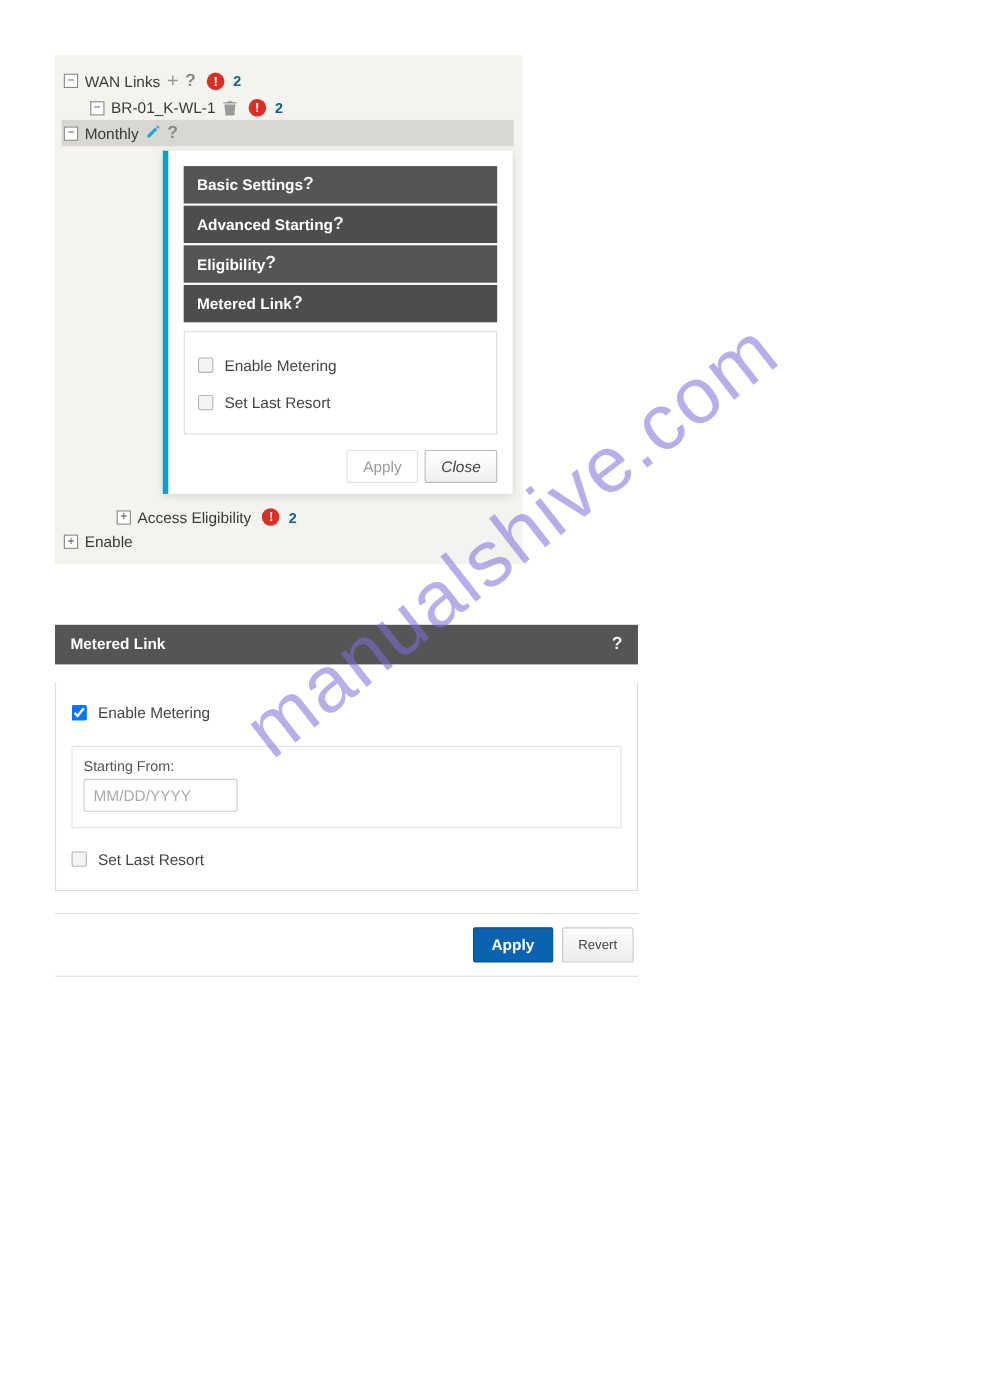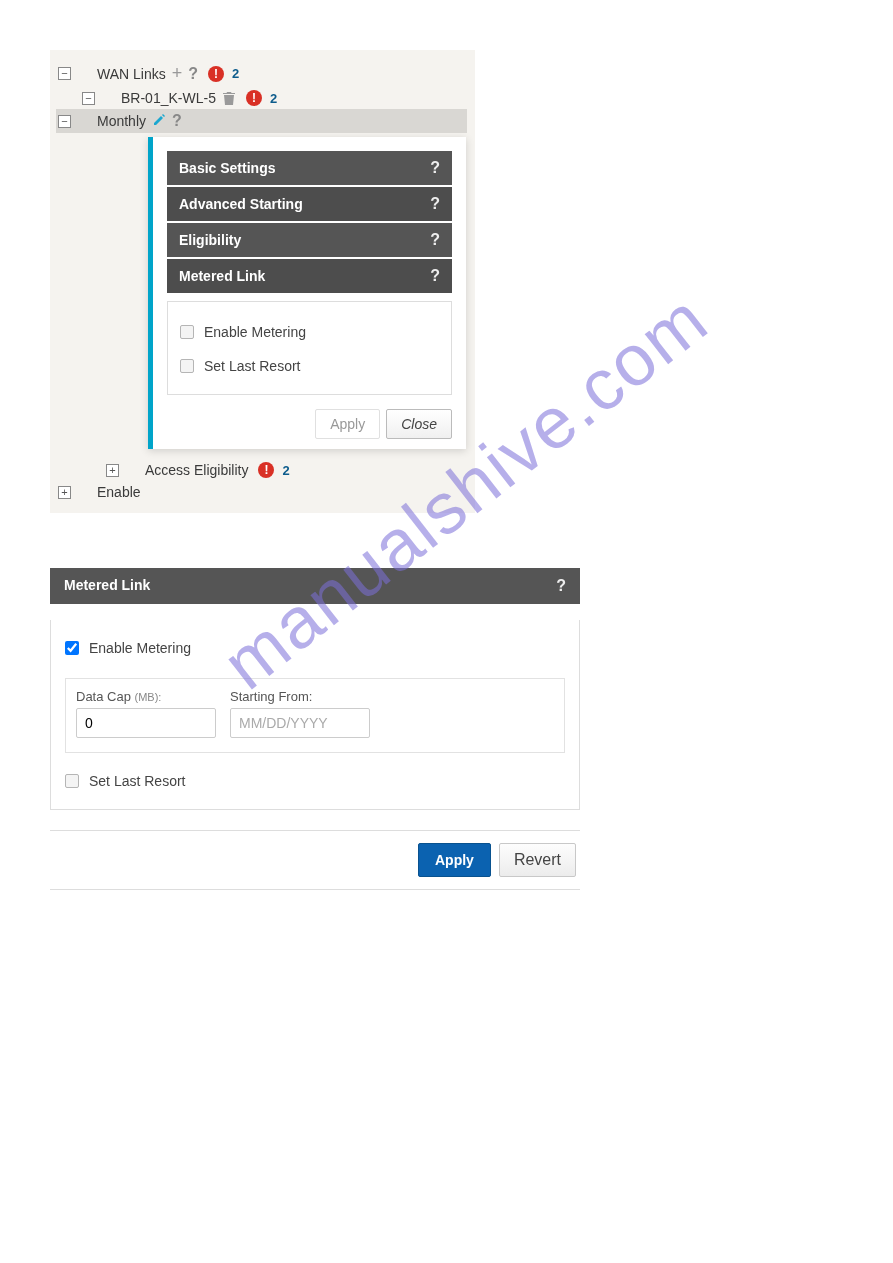--- a/index.html
+++ b/index.html
@@ -38,21 +38,21 @@
     background: #fff;
     display: inline-flex;
     align-items: center;
     justify-content: center;
     font-size: 11px;
     line-height: 1;
     color: #555;
     cursor: pointer;
     flex-shrink: 0;
   }
-  .tree-label { color: #3a3a3a; margin-left: 20px; }
+  .tree-label { color: #3a3a3a; }
   .icon-plus-gray { color: #999; font-size: 18px; font-weight: 300; }
   .icon-help-gray { color: #888; font-size: 16px; font-weight: bold; }
   .icon-trash {
     width: 14px; height: 16px;
     display: inline-block;
     position: relative;
   }
   .icon-trash svg { width: 14px; height: 16px; }
   .icon-pencil svg { width: 14px; height: 14px; }
   .alert-badge {
@@ -81,21 +81,20 @@
     border-left: 5px solid #00a4c9;
     box-shadow: 0 2px 8px rgba(0,0,0,0.15);
     padding: 14px 14px 10px 14px;
   }
   .acc-item {
     background: #555;
     color: #fff;
     padding: 8px 12px;
     margin-bottom: 2px;
     display: flex;
-    justify-content: space-between;
     align-items: center;
     font-weight: 600;
     font-size: 14px;
   }
   .acc-item.dark { background: #4d4d4d; }
   .acc-help { font-size: 16px; font-weight: bold; opacity: 0.9; }
   .acc-body {
     border: 1px solid #ddd;
     padding: 14px 12px;
     margin: 8px 0 14px 0;
@@ -209,21 +208,21 @@
     font-weight: 600;
     font-size: 14px;
     border-radius: 2px;
     cursor: pointer;
   }
   .btn-revert {
     background: linear-gradient(#fdfdfd,#ececec);
     color: #444;
     border: 1px solid #c8c8c8;
     padding: 7px 14px;
-    font-size: 16px;
+    font-size: 12px;
     border-radius: 2px;
     cursor: pointer;
   }
 </style>
 </head>
 <body>
 
 <div class="page wrap">
   <div class="watermark">manualshive.com</div>
 
@@ -233,21 +232,21 @@
       <span class="expander">−</span>
       <span class="tree-label">WAN Links</span>
       <span class="icon-plus-gray">+</span>
       <span class="icon-help-gray">?</span>
       <span class="alert-badge">!</span>
       <span class="alert-count">2</span>
     </div>
 
     <div class="tree-row indent1">
       <span class="expander">−</span>
-      <span class="tree-label">BR-01_K-WL-5</span>
+      <span class="tree-label">BR-01_K-WL-1</span>
       <span class="icon-trash">
         <svg viewBox="0 0 14 16">
             <path fill="#9a9a9a" d="M2 5h10l-1 10H3L2 5zm3-3h4l1 2H4l1-2zM1 3h12v1H1V3z"></path>
           </svg>
       </span>
       <span class="alert-badge">!</span>
       <span class="alert-count">2</span>
     </div>
 
     <div class="tree-row indent2 selected">
@@ -317,27 +316,20 @@
 
     <div class="panel2-outer">
     <div class="panel2-body">
       <div class="chk-row2">
         <input type="checkbox" class="native-chk" checked="" style="">
         <span>Enable Metering</span>
       </div>
 
       <div class="field-grid">
         <div class="field" style="width:140px">
-          <label>
-            <span>Data Cap</span>
-            <span class="unit">(MB):</span>
-          </label>
-          <input type="text" value="0" style="">
-        </div>
-        <div class="field" style="width:140px">
           <label>Starting From:</label>
           <input type="text" placeholder="MM/DD/YYYY" style="">
         </div>
       </div>
 
       <div class="chk-row2" style="margin-bottom:4px">
         <span class="chk-box"></span>
         <span>Set Last Resort</span>
       </div>
     </div>

